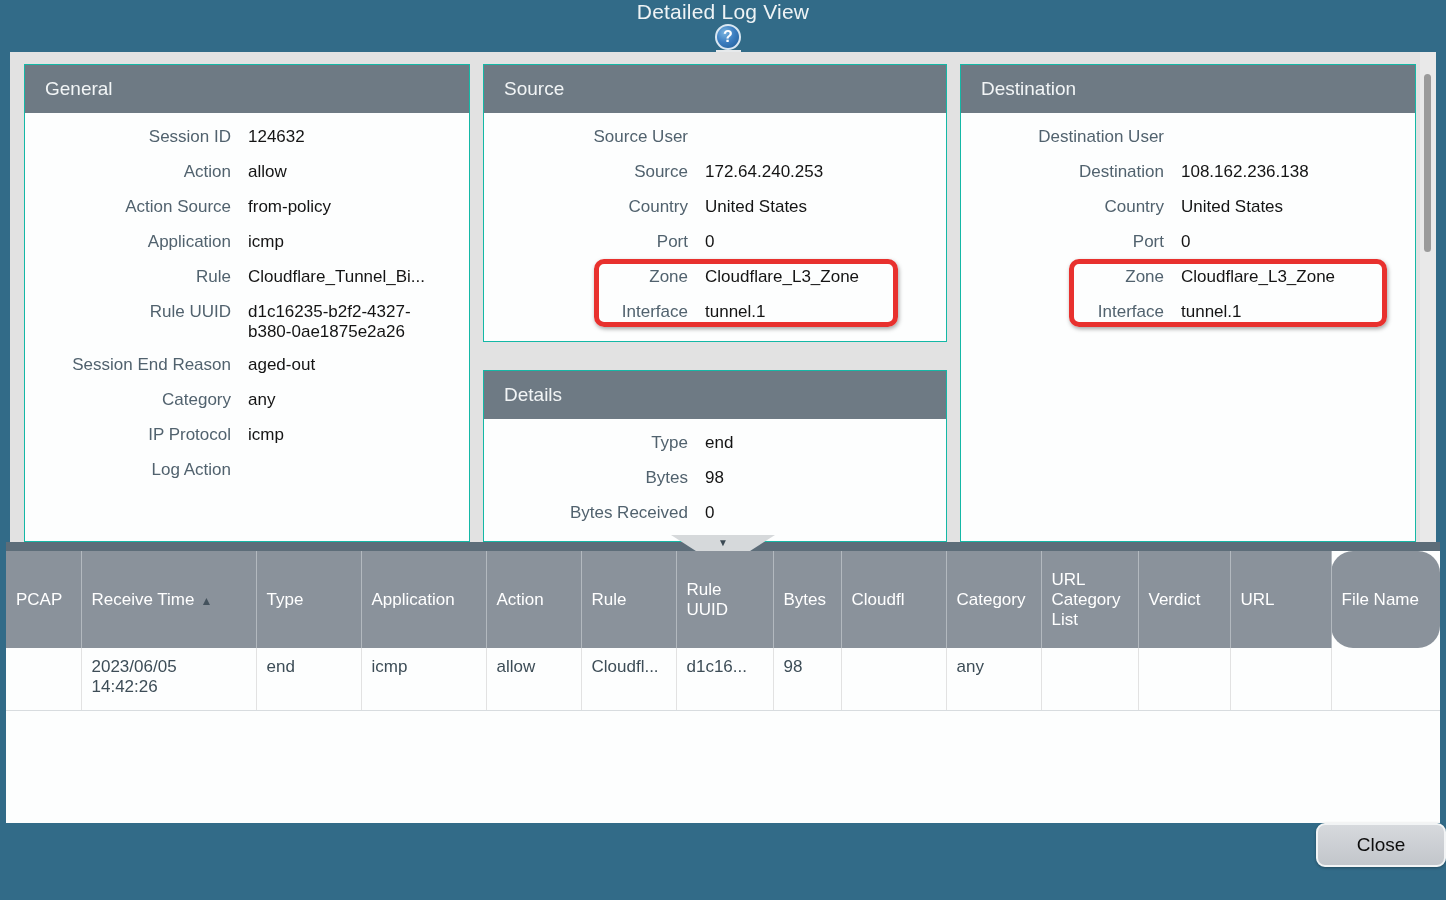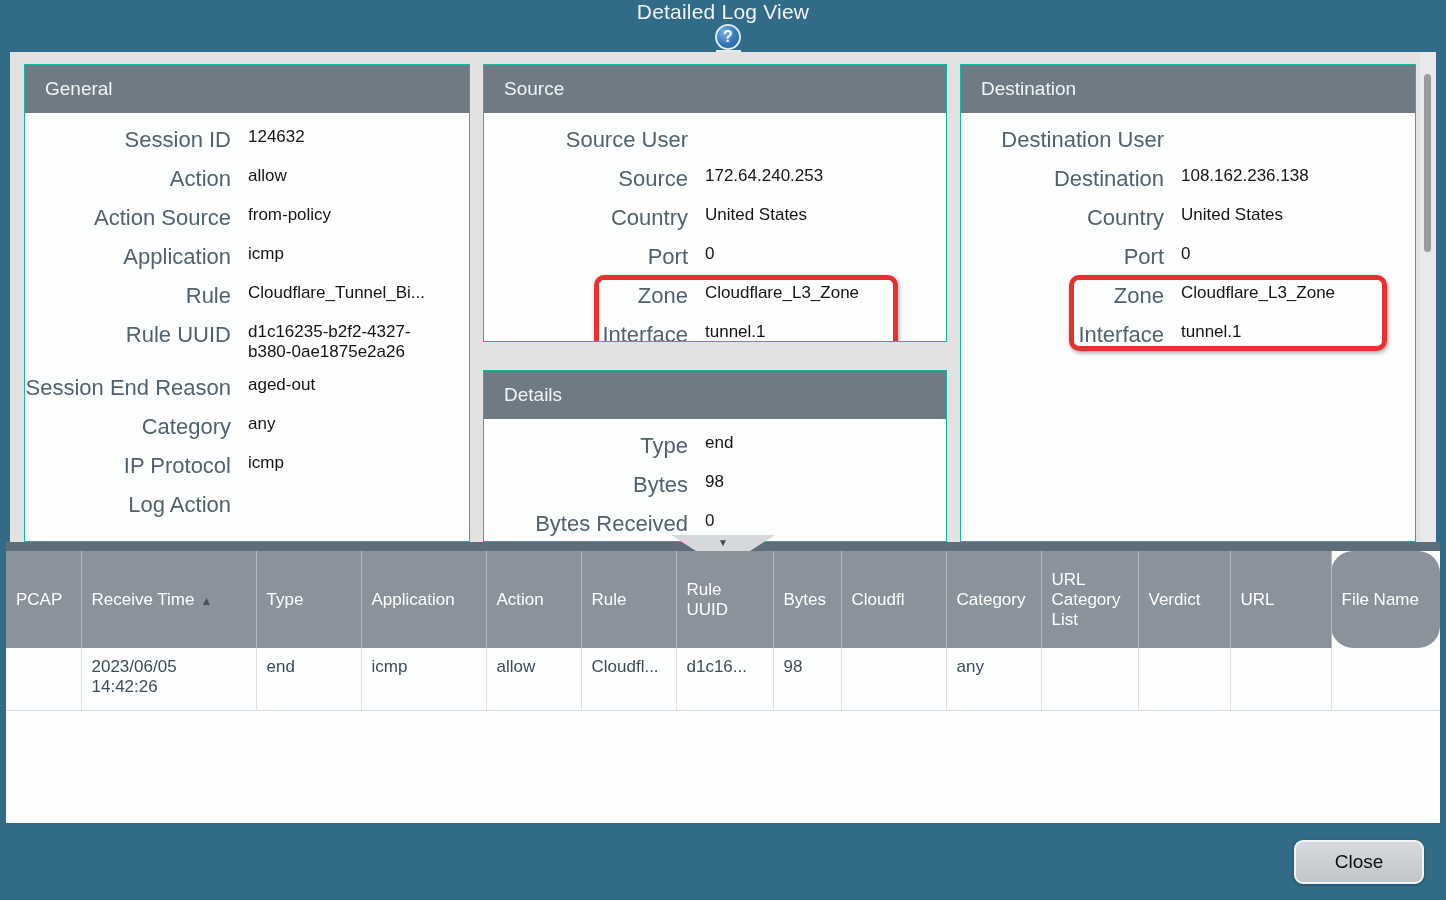--- a/index.html
+++ b/index.html
@@ -18,21 +18,21 @@
   .win-box .inner { width:15px; height:11px; background:#aeb4b9; border:1px solid #8f979d; border-top:4px solid #9aa2a8; }
 
   
   .content-top { position:absolute; left:10px; right:10px; top:52px; height:490px;
     background:#e2e2e2; overflow:hidden; }
   .panel { position:absolute; background:#fdfefe; border:1px solid #14b8a6; overflow:hidden; }
   .panel-header { height:48px; background:#6e7a84; color:#f2f5f6; font-size:19px;
     display:flex; align-items:center; padding-left:20px; }
   .panel-body { padding:14px 0 0 0; }
   .prow { display:flex; margin-bottom:13px; min-height:22px; }
-  .plabel { width:206px; text-align:right; color:#51626e; font-size:22px; flex:none; }
+  .plabel { width:206px; text-align:right; color:#51626e; font-size:17px; flex:none; }
   .pvalue { flex:1; margin-left:17px; color:#141414; font-size:17px; overflow-wrap:break-word; padding-right:18px; }
 
   #panel-general { left:14px; top:12px; width:446px; height:478px; }
   #panel-source  { left:473px; top:12px; width:464px; height:278px; }
   #panel-details { left:473px; top:318px; width:464px; height:172px; }
   #panel-destination { left:950px; top:12px; width:456px; height:478px; }
   #panel-source .plabel, #panel-details .plabel { width:204px; }
   #panel-destination .plabel { width:203px; }
 
   .hl-wrap { position:relative; }
@@ -58,21 +58,21 @@
   table.logtable { border-collapse:collapse; table-layout:fixed; width:1434px; }
   .logtable th { background:#8a929b; color:#fff; font-weight:normal; font-size:17px; text-align:left;
     vertical-align:middle; padding:6px 10px; height:97px; border-right:1px solid #b3b9bf; }
   .logtable th:last-child { border-right:none;border-radius:22px; }
   .logtable td { font-size:17px; color:#3d4d57; vertical-align:top; padding:9px 10px;
     height:62px; border-right:1px solid #e2e2e2; border-bottom:1px solid #d8dcdf; background:#fdfefe; }
   .logtable td:last-child { border-right:none; }
   .sort-arrow { font-size:12px; color:#44525d; margin-left:6px; }
 
   
-  .footer { position:absolute; left:0; right:0; bottom:0; height:77px; display:flex; align-items:center; justify-content:flex-end; padding-right:22px; }
+  .footer { position:absolute; left:0; right:0; bottom:0; height:77px; display:flex; align-items:flex-start; justify-content:flex-end; }
   .close-btn { width:130px; height:44px; border-radius:9px; border:2px solid #f2f4f5;
     background:linear-gradient(#d6d9dd, #c2c6cb); color:#0d0d0d; font-size:19px;
     font-family:"Liberation Sans", sans-serif; cursor:pointer; box-shadow:0 1px 3px rgba(0,0,0,.3); }
 </style>
 </head>
 <body>
 
 <div class="dialog" style="background: rgb(50, 107, 136);">
 
   <div class="titlebar">

